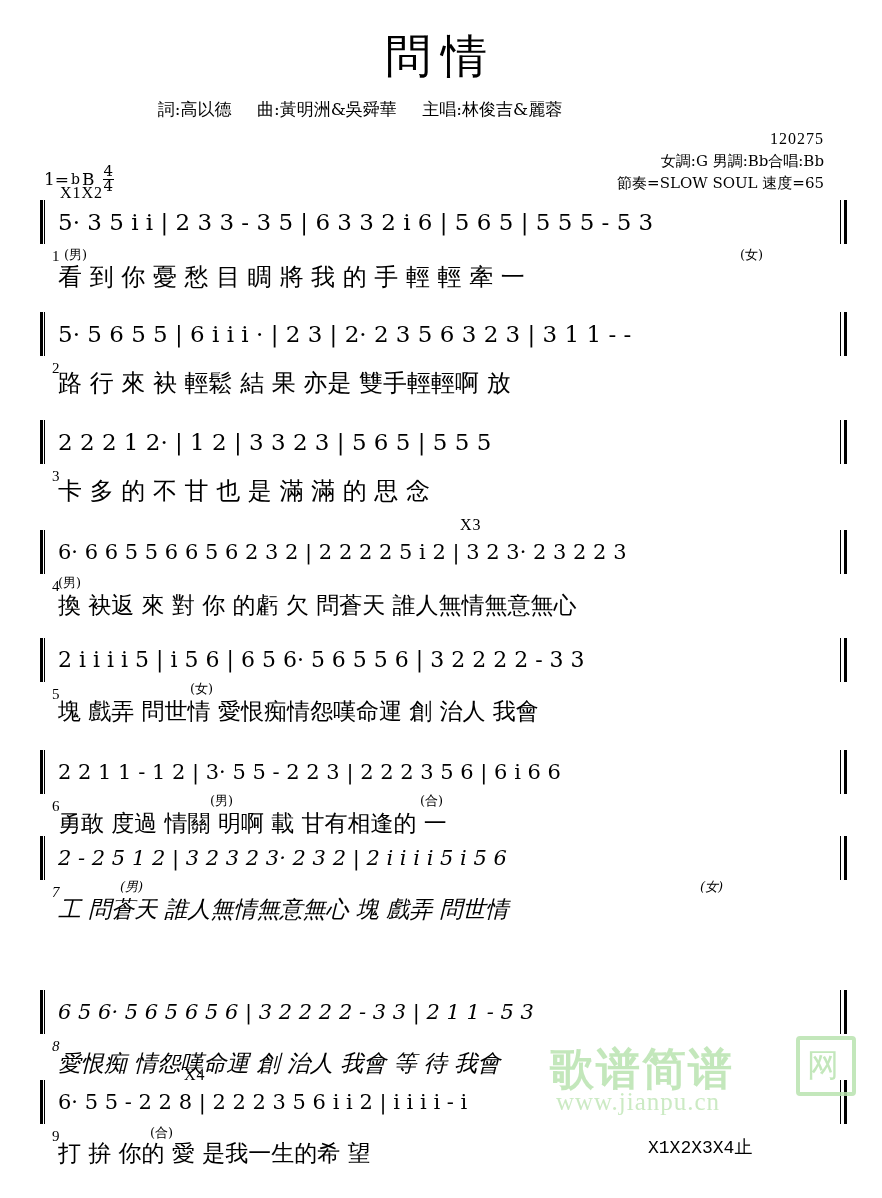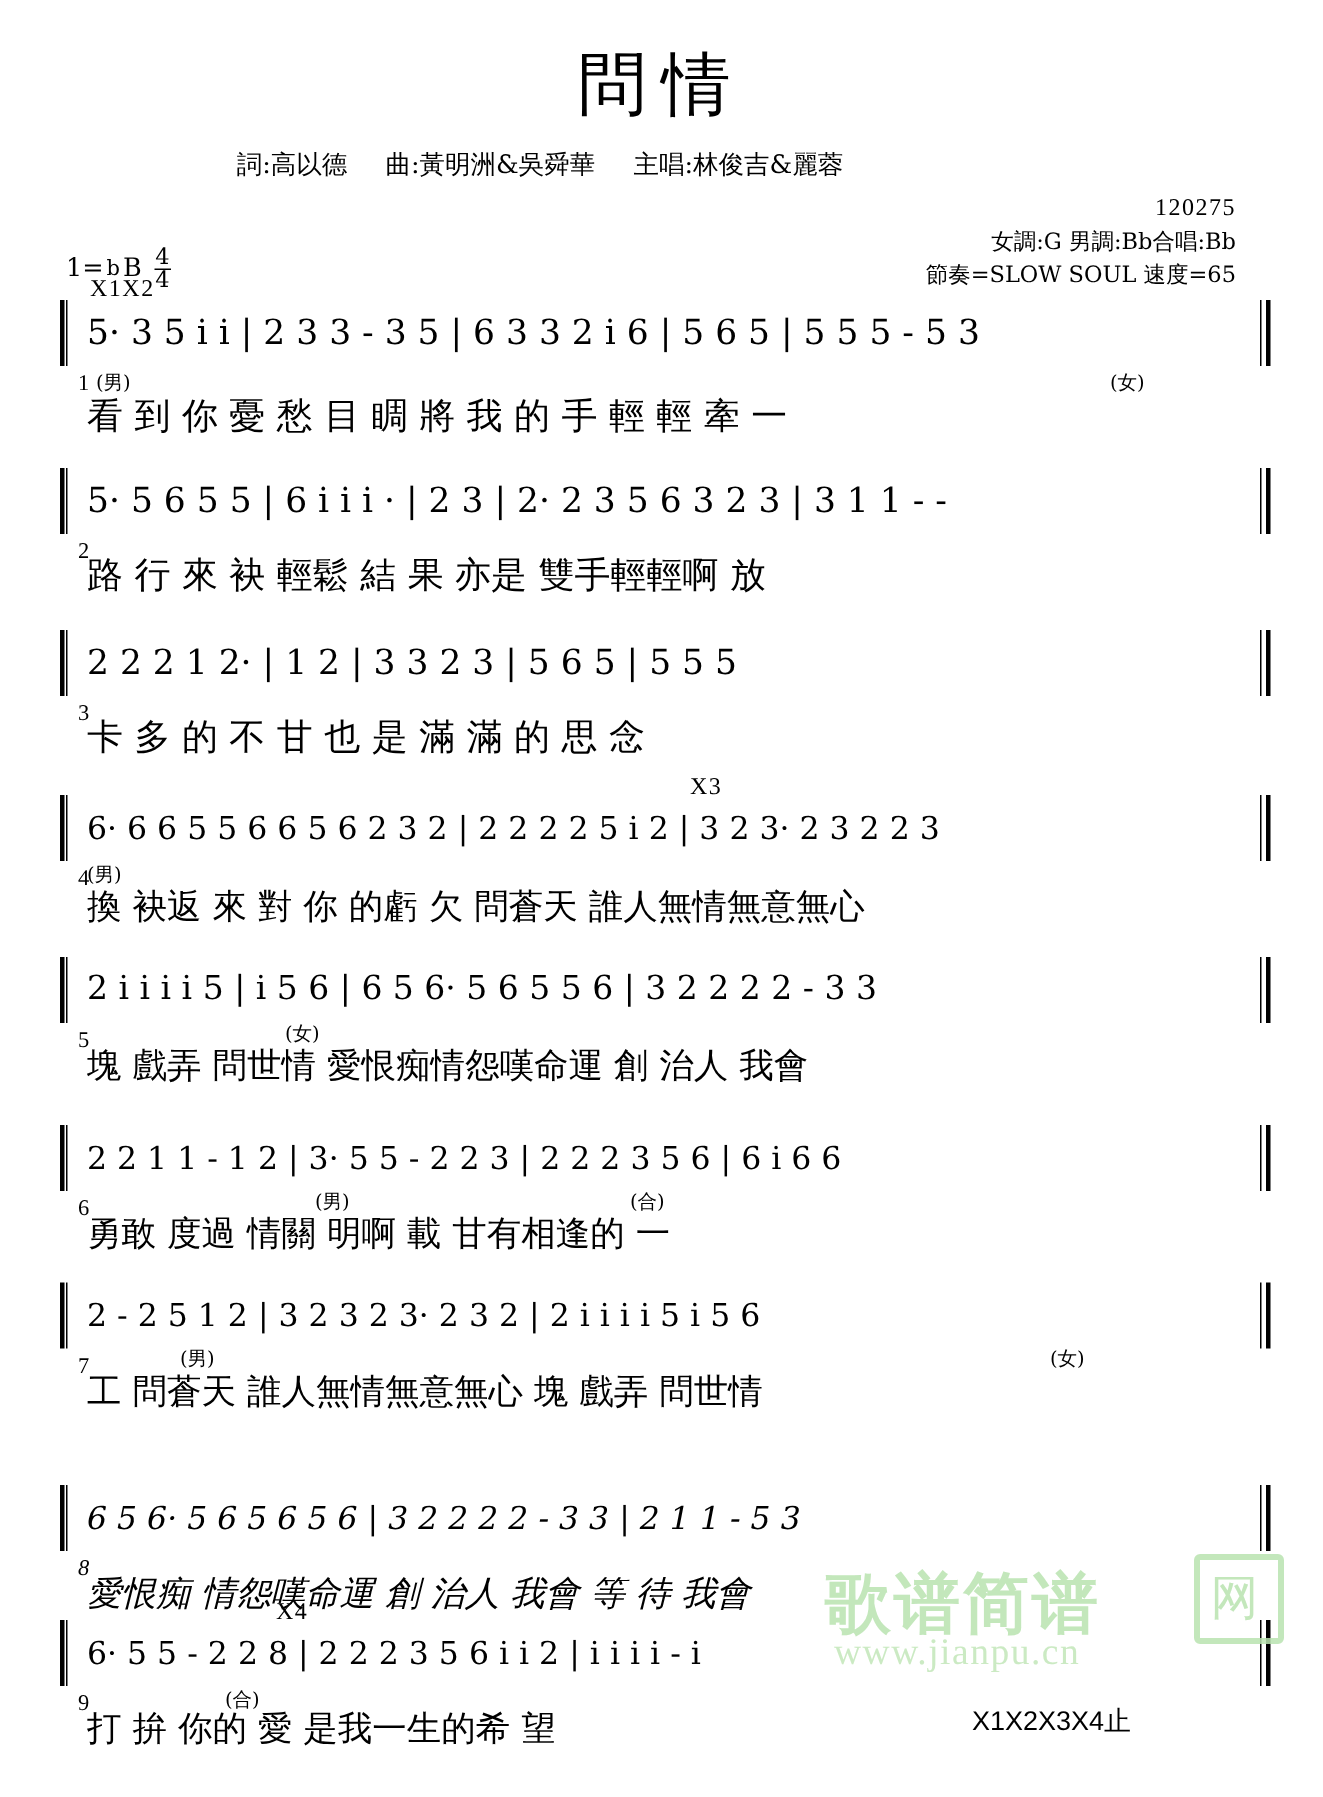--- a/index.html
+++ b/index.html
@@ -201,21 +201,21 @@
   .wm-box span {
     position: absolute;
     left: 7px; top: 4px;
     font-size: 32px;
     color: #b9e3b0;
     font-family: "DejaVu Serif", serif;
   }
   .footer-note {
     position: absolute;
     font-size: 18px;
-    font-family: Liberation Sans, sans-serif;
+    font-family: Liberation Mono, monospace;
   }
 </style>
 </head>
 <body>
 
 <div class="sheet">
 
   <div class="title">問情</div>
 
   <div class="credits">
@@ -287,21 +287,21 @@
   <div class="row" style="top:750px;">
     <div class="barline left"></div>
     <div class="barline rightend right"></div>
     <div class="notes" style="font-size:21px;">2 2 1 1  -  1 2 | 3· 5 5  - 2 2 3 | 2  2 2 3 5 6 | 6 i 6 6</div>
     <div class="measure-num">6</div>
     <div class="part-mark" style="left:170px; top:42px;">(男)</div>
     <div class="part-mark" style="left:380px; top:42px;">(合)</div>
     <div class="lyrics" style="top:54px; font-size:23px;">勇敢      度過  情關     明啊   載  甘有相逢的 一</div>
   </div>
 
-  <div class="row" style="top:855px;">
+  <div class="row" style="top:836px;font-style:italic;">
     <div class="barline left"></div>
     <div class="barline rightend right"></div>
     <div class="notes" style="font-size:21px;">2 - 2 5 1 2 | 3 2  3 2  3· 2 3 2 | 2 i i  i  i 5  i 5 6</div>
     <div class="measure-num">7</div>
     <div class="part-mark" style="left:80px; top:42px;">(男)</div>
     <div class="part-mark" style="left:660px; top:42px;">(女)</div>
     <div class="lyrics" style="top:54px; font-size:23px;">工       問蒼天  誰人無情無意無心 塊 戲弄     問世情</div>
   </div>
 
   <div class="row" style="top:990px;font-style:italic;">

